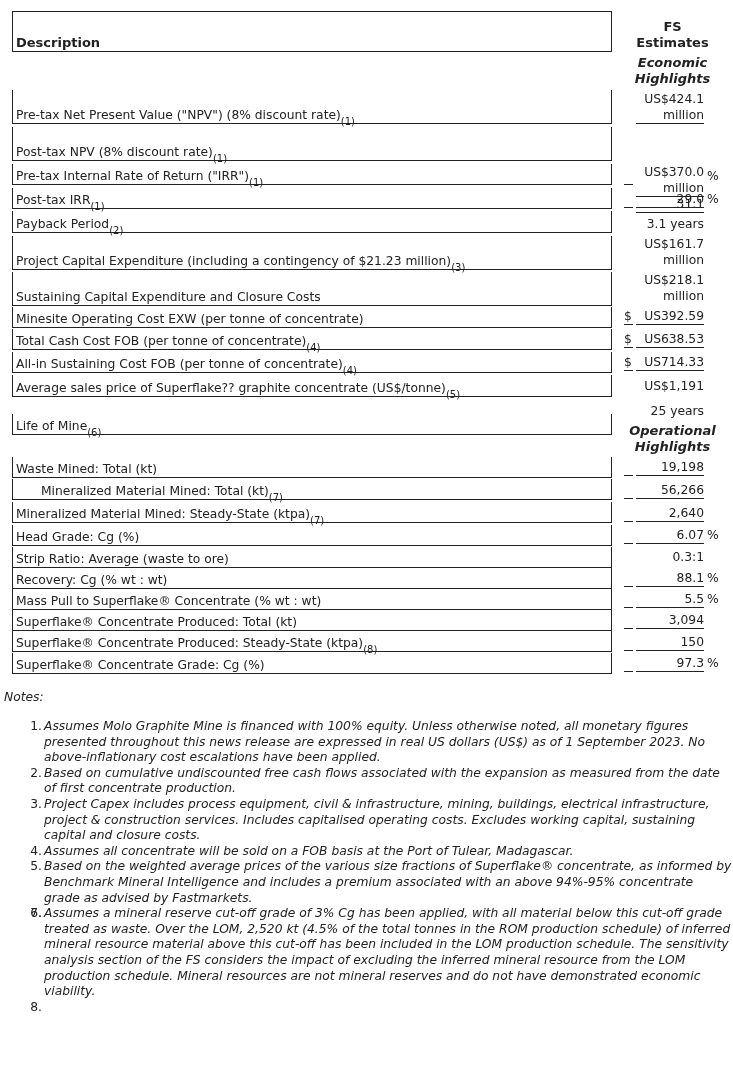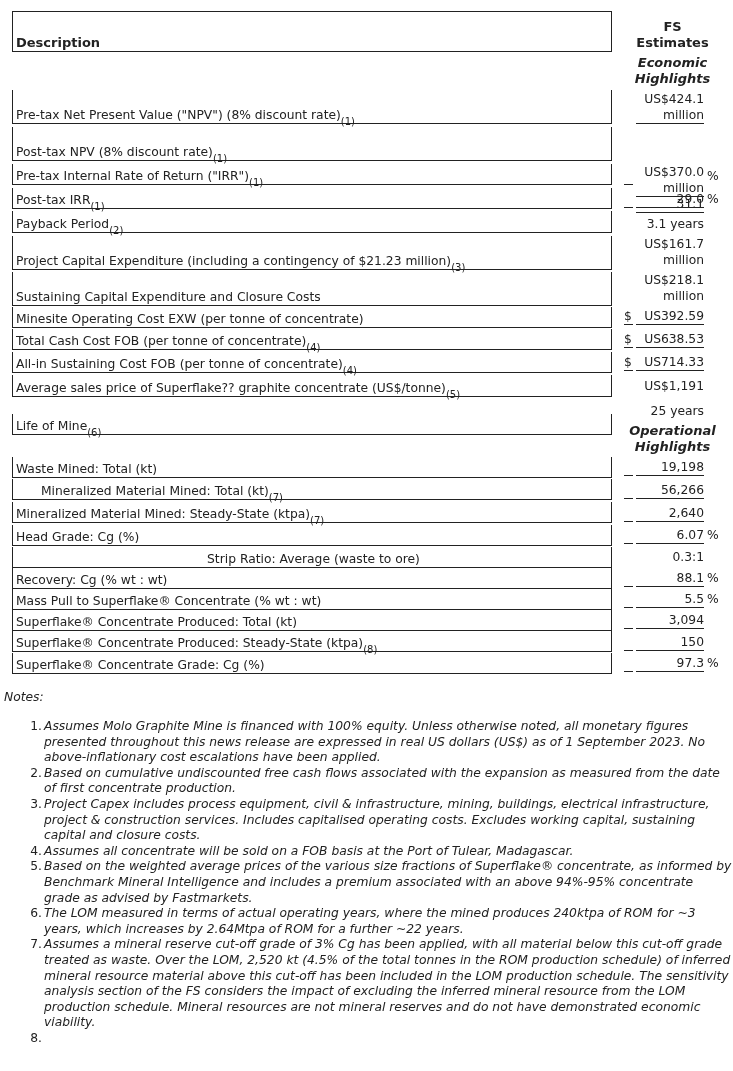--- a/index.html
+++ b/index.html
@@ -189,21 +189,21 @@
   <div class="val ul" style="top:505px;">2,640</div>
 
   <div class="desc boxed" style="top:525px;height:21px;">
     <span>Head Grade: Cg (%)</span>
       <sub></sub>
   </div>
   <div class="pfx" style="top:527px;height:16px;"></div>
   <div class="val ul" style="top:527px;">6.07</div>
   <div class="suf" style="top:527px;">%</div>
 
-  <div class="desc boxed" style="top:547px;height:21px;justify-content:center;">
+  <div class="desc boxed" style="top:547px;height:21px;">
     <span>Strip Ratio: Average (waste to ore)</span>
       <sub></sub>
   </div>
   <div class="val" style="top:549px;">0.3:1</div>
 
   <div class="desc boxed" style="top:568px;height:21px;">
     <span>Recovery: Cg (% wt : wt)</span>
       <sub></sub>
   </div>
   <div class="pfx" style="top:570px;height:16px;"></div>
@@ -242,16 +242,16 @@
 </div>
 
 <div class="notes-title">Notes:</div>
 
 <ol class="notes">
   <li><span class="num">1.</span><span>Assumes Molo Graphite Mine is financed with 100% equity. Unless otherwise noted, all monetary figures presented throughout this news release are expressed in real US dollars (US$) as of 1 September 2023. No above-inflationary cost escalations have been applied.</span></li>
   <li><span class="num">2.</span><span>Based on cumulative undiscounted free cash flows associated with the expansion as measured from the date of first concentrate production.</span></li>
   <li><span class="num">3.</span><span>Project Capex includes process equipment, civil &amp; infrastructure, mining, buildings, electrical infrastructure, project &amp; construction services. Includes capitalised operating costs. Excludes working capital, sustaining capital and closure costs.</span></li>
   <li><span class="num">4.</span><span>Assumes all concentrate will be sold on a FOB basis at the Port of Tulear, Madagascar.</span></li>
   <li><span class="num">5.</span><span>Based on the weighted average prices of the various size fractions of Superflake® concentrate, as informed by Benchmark Mineral Intelligence and includes a premium associated with an above 94%-95% concentrate grade as advised by Fastmarkets.</span></li>
-  <li><span class="num">6.</span><span>The LOM measured in terms of actual operating years, where the mined produces 240ktpa of ROM for ~3 years, which increases by 2.64Mtpa of ROM for a further ~22 years.</span></li>
+  <li><span class="num">6.</span></li>
   <li><span class="num">7.</span><span>Assumes a mineral reserve cut-off grade of 3% Cg has been applied, with all material below this cut-off grade treated as waste. Over the LOM, 2,520 kt (4.5% of the total tonnes in the ROM production schedule) of inferred mineral resource material above this cut-off has been included in the LOM production schedule. The sensitivity analysis section of the FS considers the impact of excluding the inferred mineral resource from the LOM production schedule. Mineral resources are not mineral reserves and do not have demonstrated economic viability.</span></li>
   <li><span class="num">8.</span></li>
 </ol>
 
 </body></html>

